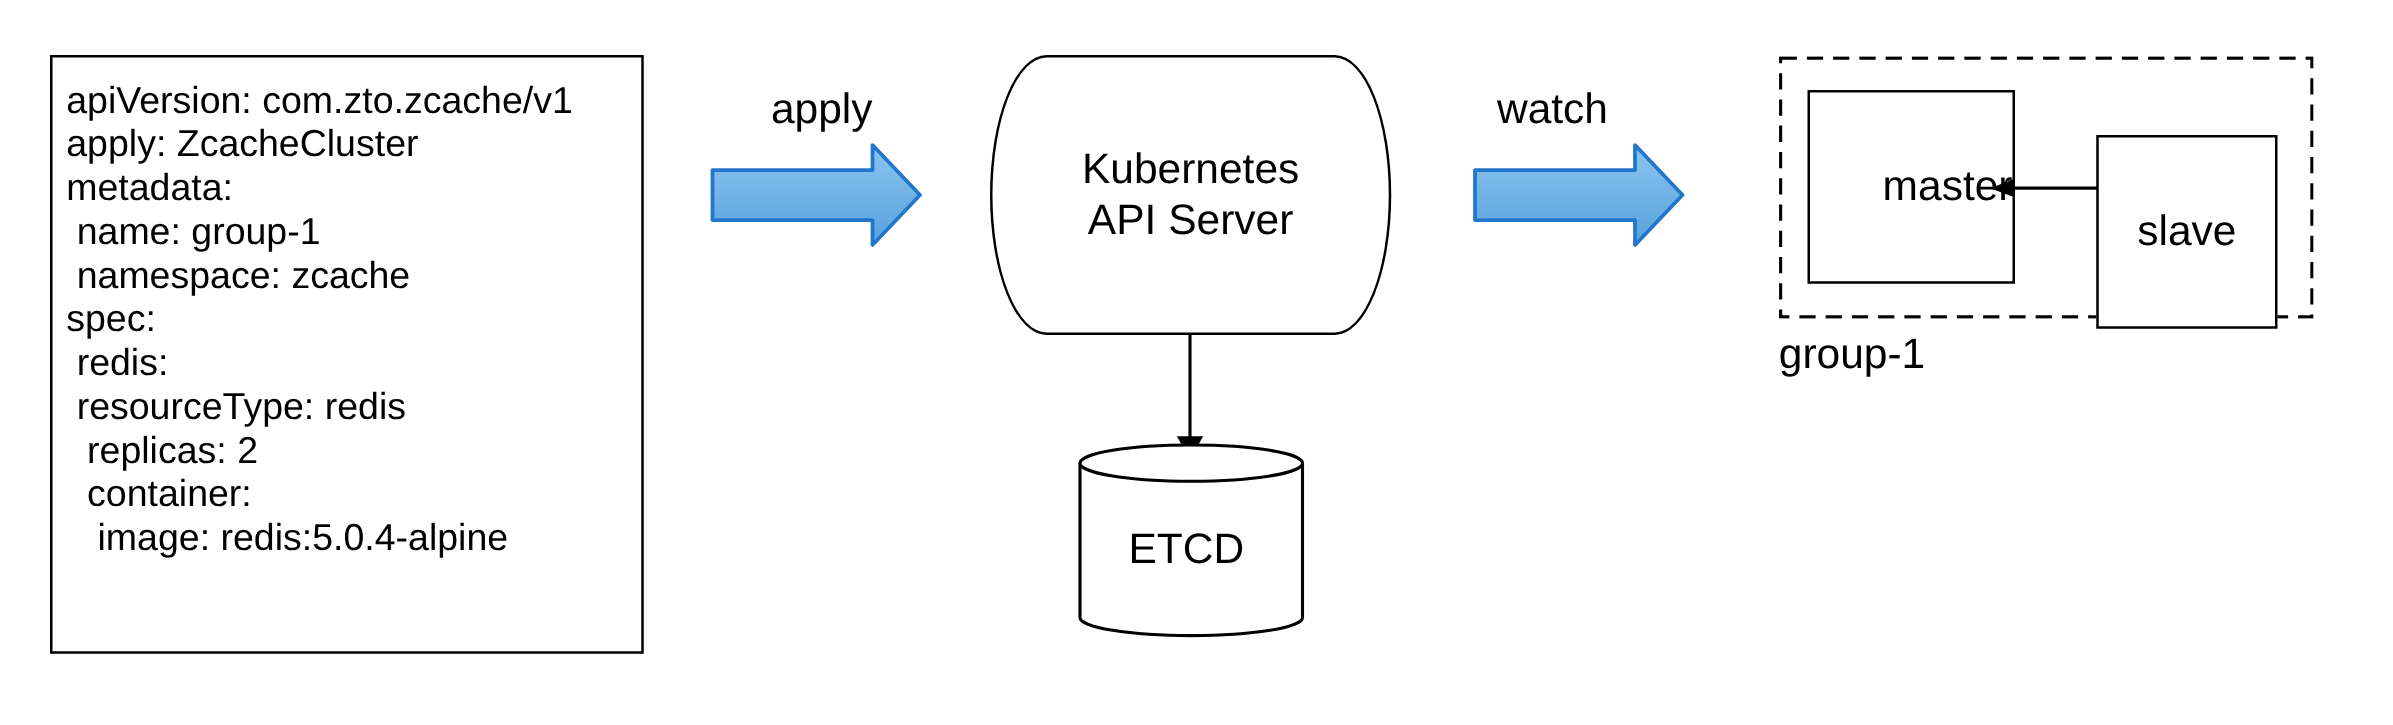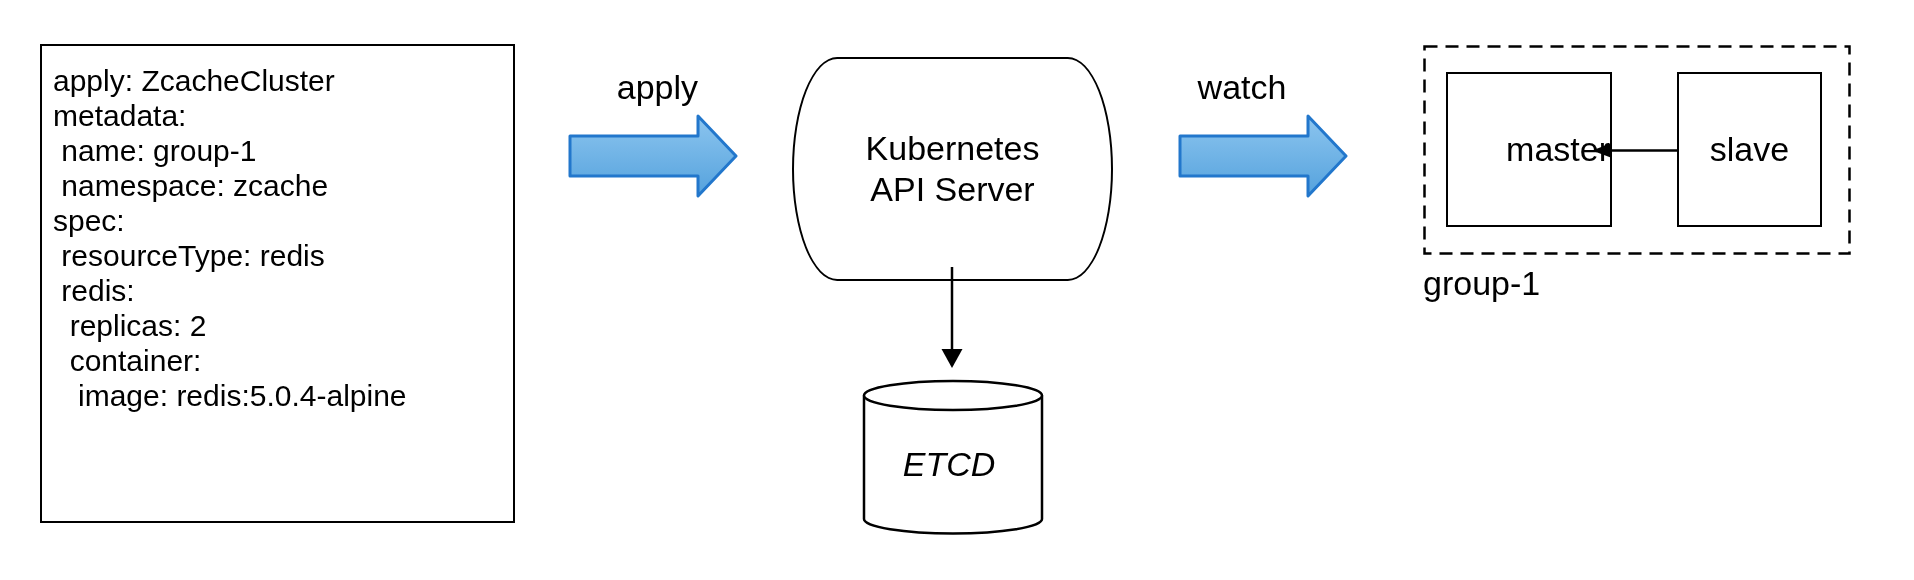--- a/index.html
+++ b/index.html
@@ -44,67 +44,67 @@
   .grad-top{stop-color:var(--arrow-top);}
   .grad-bottom{stop-color:var(--arrow-bottom);}
   
   .k8s-node{
     position:absolute;left:792px;top:44px;width:321px;height:224px;
     border:2px solid var(--line);box-sizing:border-box;
     border-radius:46px / 114px;
     display:flex;flex-direction:column;align-items:center;justify-content:center;
     font-size:34px;line-height:41px;text-align:center;
     background:#ffffff;
-    margin-top:13px;
   }
   
   .connector{position:absolute;}
   .connector line{stroke:var(--line);stroke-width:2.5;}
   .connector polygon{fill:var(--line);}
   
-  .cylinder{position:absolute;left:862px;top:379px;width:174px;height:157px;font-style:italic;}
+  .cylinder{position:absolute;left:862px;top:354px;width:174px;height:157px;}
   .cylinder svg{position:absolute;left:0;top:0;}
   .cylinder path,.cylinder ellipse{fill:#ffffff;stroke:var(--line);stroke-width:2.5;}
   .cylinder-label{
     position:absolute;left:0;right:0;top:66px;
     text-align:center;font-size:34px;
   }
   
   .group-box{position:absolute;left:1423px;top:45px;width:428px;height:210px;}
   .group-frame{position:absolute;left:0;top:0;}
   .group-frame rect{
     fill:none;stroke:var(--line);stroke-width:2.5;
     stroke-dasharray:13 8;
   }
   .node{
     position:absolute;top:27px;height:155px;
     border:2px solid var(--line);box-sizing:border-box;
     display:flex;align-items:center;justify-content:center;
     font-size:34px;background:#ffffff;
   }
   .node.master{left:23px;width:166px;justify-content:flex-end;}
-  .node.slave{left:254px;width:145px;}
+  .node.slave{left:254px;width:145px;margin-top:36px;}
   .group-caption{
     position:absolute;left:1423px;top:264px;width:428px;
     font-size:34px;
   }
 </style>
 </head>
 <body>
 
 <div class="canvas">
 
   <div class="yaml-box">
+    <div class="yaml-line">apiVersion: com.zto.zcache/v1</div>
     <div class="yaml-line">apply: ZcacheCluster</div>
     <div class="yaml-line">metadata:</div>
     <div class="yaml-line"> name: group-1</div>
     <div class="yaml-line"> namespace: zcache</div>
     <div class="yaml-line">spec:</div>
+    <div class="yaml-line"> redis:</div>
     <div class="yaml-line"> resourceType: redis</div>
-    <div class="yaml-line"> redis:</div>
     <div class="yaml-line">  replicas: 2</div>
     <div class="yaml-line">  container:</div>
     <div class="yaml-line">   image: redis:5.0.4-alpine</div>
   </div>
 
   <div class="flow-label apply">apply</div>
   <svg class="block-arrow apply" width="171" height="84" viewBox="0 0 171 84">
     <defs>
       <linearGradient id="blueGrad1" x1="0" y1="0" x2="0" y2="1">
         <stop class="grad-top" offset="0"></stop>

